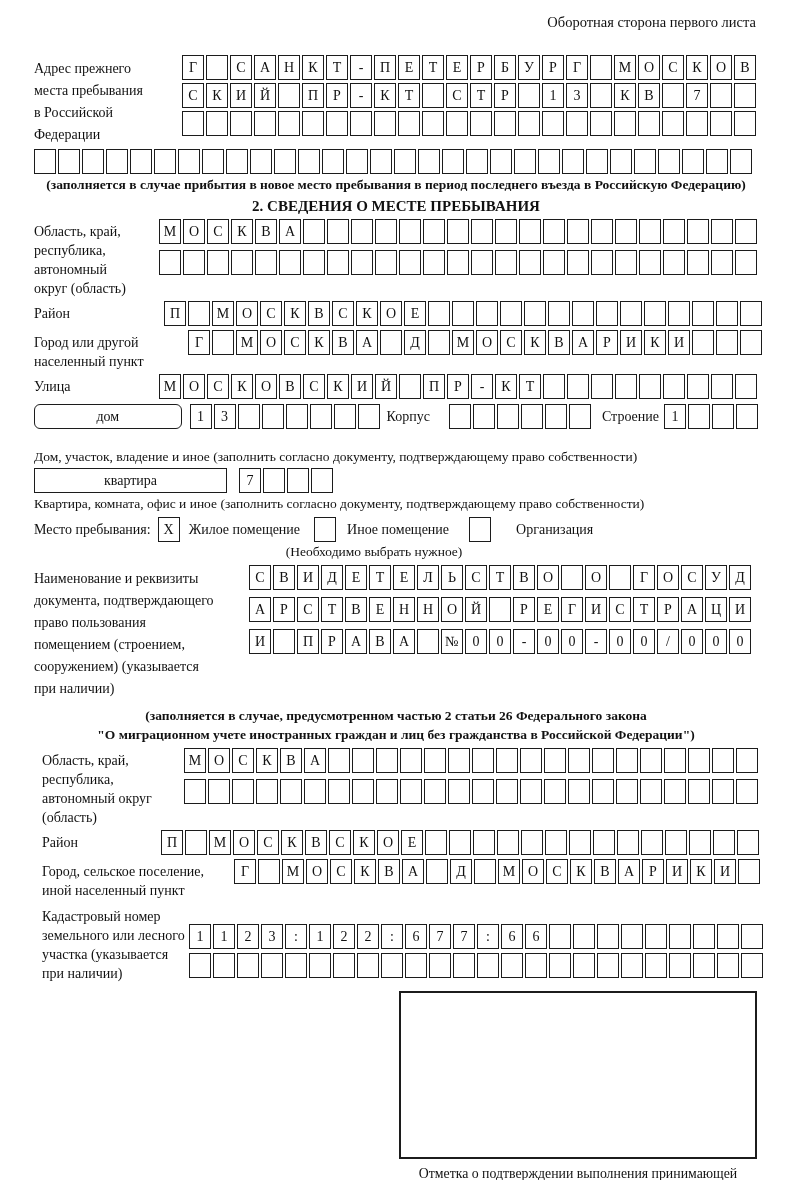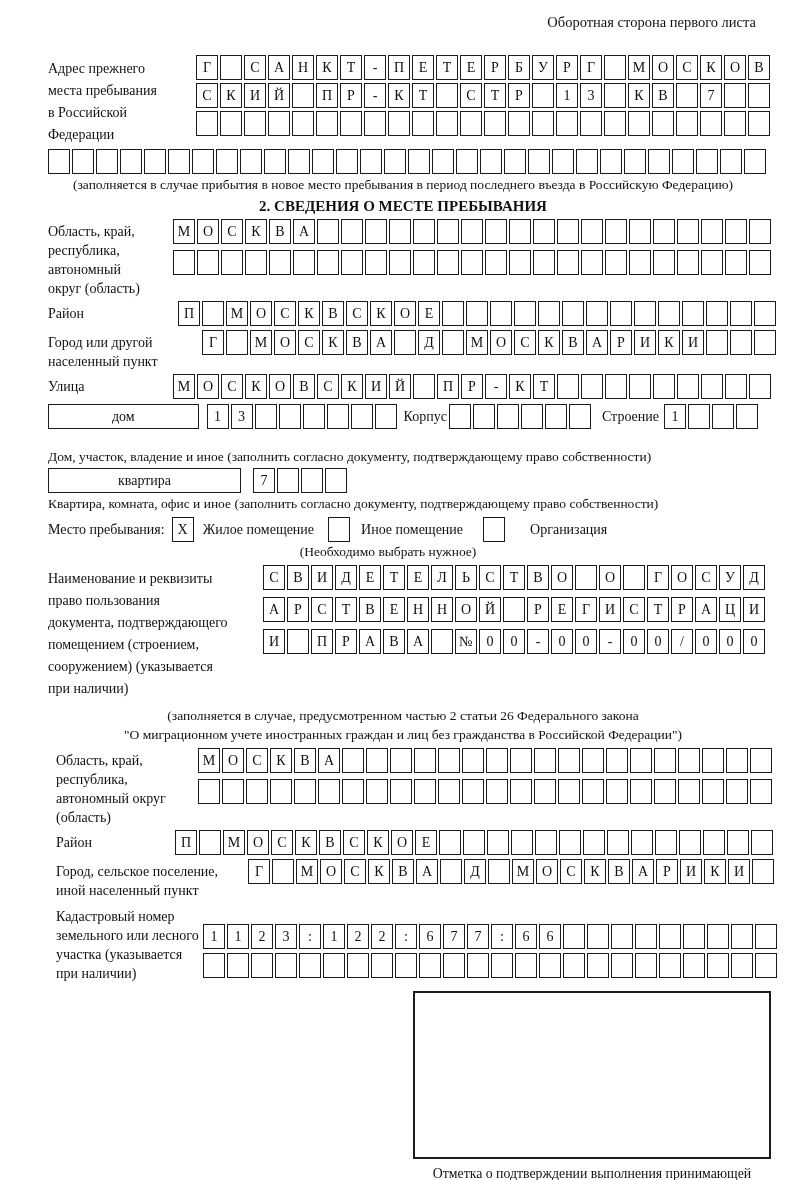--- a/index.html
+++ b/index.html
@@ -2,40 +2,40 @@
 <html><head>
 <meta charset="utf-8">
 <style>
   * { margin:0; padding:0; box-sizing:border-box; }
   html,body { background:#ffffff; }
   body {
     width:800px; height:1180px; overflow:hidden;
     font-family:"Liberation Serif", serif;
     color:#111; font-size:14px; position:relative;
   }
-  .page { width:800px; height:1180px; padding:14px 42px 0 48px; }
+  .page { width:800px; height:1180px; padding:14px 42px 0 34px; }
 
   .doc-header { text-align:right; font-size:14.5px; padding-right:2px; }
 
   
   .frow { display:flex; align-items:flex-start; }
   .flabel { flex:0 0 auto; font-size:14px; line-height:19px; padding-top:3px; }
   .flabel div { white-space:nowrap; }
   .rows { display:flex; flex-direction:column; gap:3px; }
 
   .cellrow { display:flex; gap:2px; }
   .cell {
     width:22px; height:25px; flex:0 0 22px;
     border:1.6px solid #1c1c1c;
     display:flex; align-items:center; justify-content:center;
     font-size:14px; line-height:1; background:#fff;
   }
 
   .note { font-size:13.5px; }
-  .note-center { text-align:center; }
+  .note-center { text-align:center;font-weight:bold; }
 
   .section-heading { text-align:center; font-weight:bold; font-size:15px; }
 
   .boxed-label {
     border:1.6px solid #1c1c1c; height:25px;
     display:flex; align-items:center; justify-content:center;
     font-size:14px; background:#fff;
   }
 
   .inline-row { display:flex; align-items:center; }
@@ -328,32 +328,32 @@
         <span class="cell"></span>
         <span class="cell"></span>
         <span class="cell"></span>
         <span class="cell"></span>
         <span class="cell"></span>
         <span class="cell"></span>
       </div>
   </div>
 
   <div class="inline-row" style="margin-top:5px;">
-    <div class="boxed-label" style="width:168px;">дом</div>
+    <div class="boxed-label" style="width:168px;border-radius:6px;">дом</div>
     <div class="cellrow" style="margin-left:8px;">
         <span class="cell">1</span>
         <span class="cell">3</span>
         <span class="cell"></span>
         <span class="cell"></span>
         <span class="cell"></span>
         <span class="cell"></span>
         <span class="cell"></span>
         <span class="cell"></span>
       </div>
-    <div style="margin-left:7px; margin-right:2px;">Корпус</div>
+    <div style="margin-left:7px; margin-right:19px;">Корпус</div>
     <div class="cellrow">
         <span class="cell"></span>
         <span class="cell"></span>
         <span class="cell"></span>
         <span class="cell"></span>
         <span class="cell"></span>
         <span class="cell"></span>
       </div>
     <div style="margin-left:11px; margin-right:5px;">Строение</div>
     <div class="cellrow">
@@ -383,22 +383,22 @@
     <span class="cell" style="margin-left:14px;"></span>
     <div style="margin-left:11px;">Иное помещение</div>
     <span class="cell" style="margin-left:20px;"></span>
     <div style="margin-left:25px;">Организация</div>
   </div>
   <div class="note" style="margin-left:155px; width:370px; text-align:center; margin-top:2px;">(Необходимо выбрать нужное)</div>
 
   <div class="frow" style="margin-top:5px;">
     <div class="flabel" style="width:215px; line-height:22px;">
         <div>Наименование и реквизиты</div>
+        <div>документа, подтверждающего</div>
         <div>право пользования</div>
-        <div>документа, подтверждающего</div>
         <div>помещением (строением,</div>
         <div>сооружением) (указывается</div>
         <div>при наличии)</div>
       </div>
     <div class="rows" style="gap:7px;">
       <div class="cellrow">
           <span class="cell">С</span>
           <span class="cell">В</span>
           <span class="cell">И</span>
           <span class="cell">Д</span>

